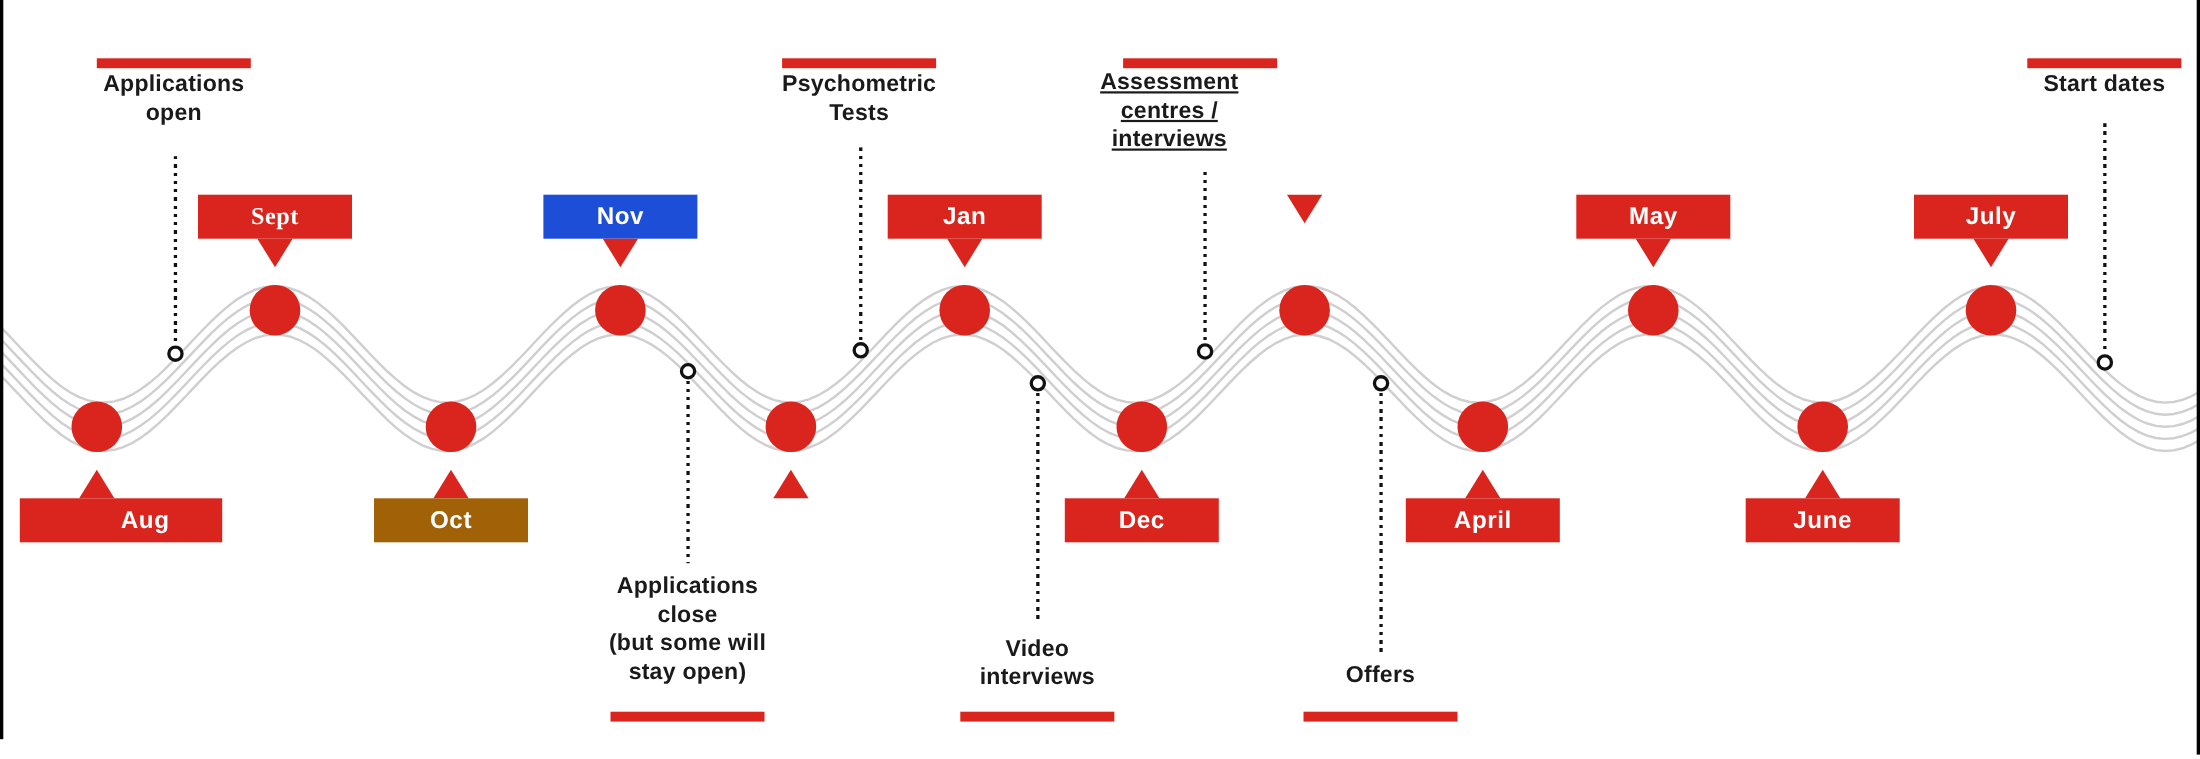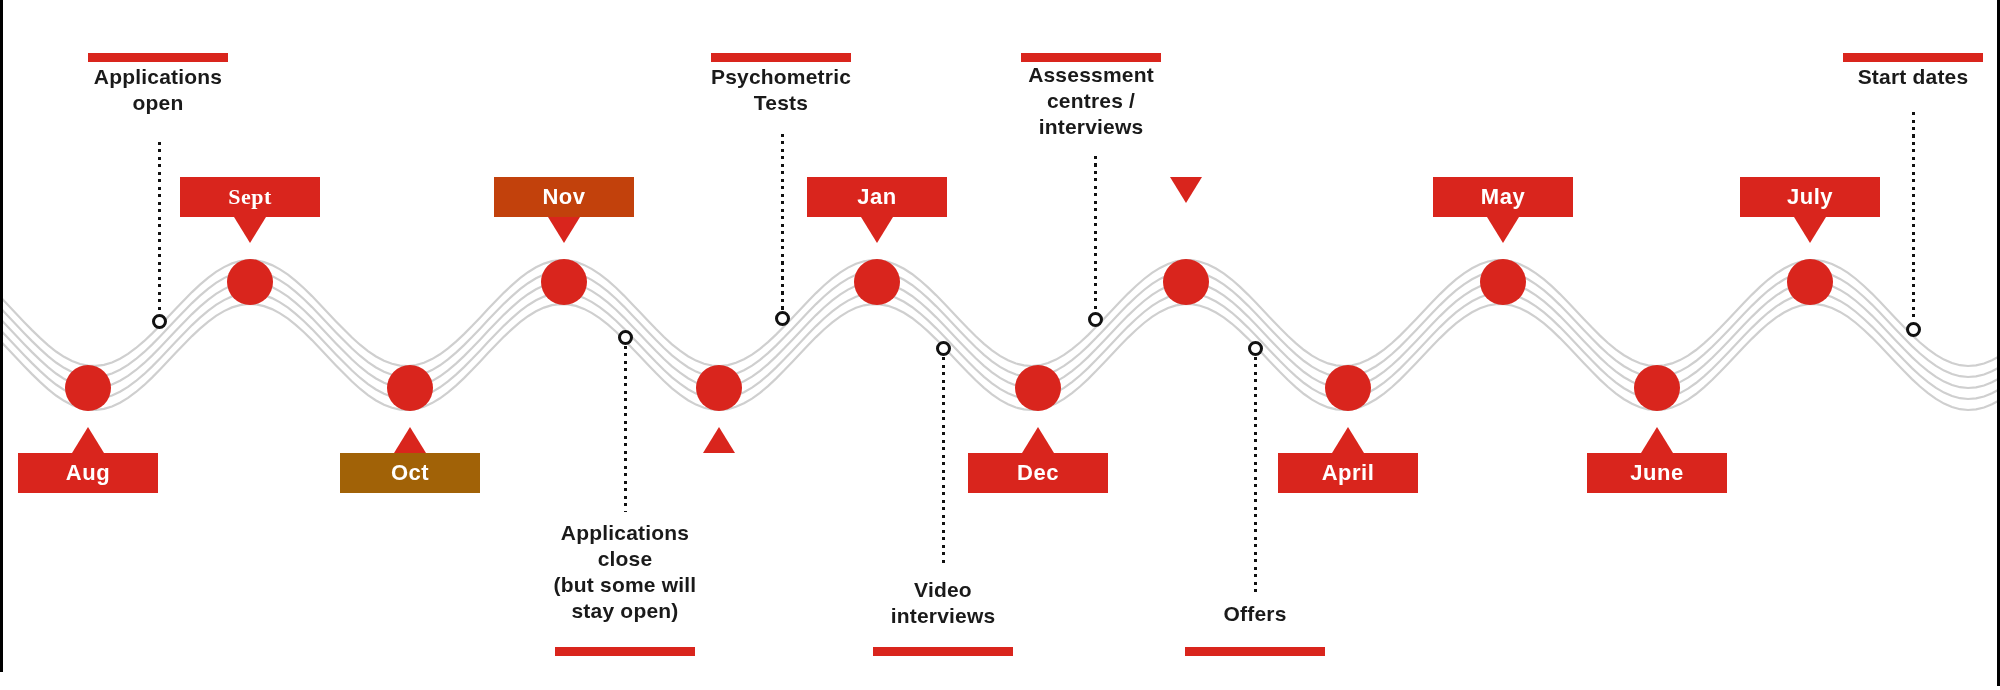--- a/index.html
+++ b/index.html
@@ -58,21 +58,21 @@
       <path d="M0.0 329.6L8.0 337.9L16.0 346.4L24.0 354.9L32.0 363.1L40.0 370.9L48.0 378.1L56.0 384.5L64.0 389.8L72.0 394.0L80.0 397.0L88.0 398.6L96.0 398.9L104.0 397.9L112.0 395.5L120.0 391.8L128.0 386.9L136.0 381.0L144.0 374.2L152.0 366.6L160.0 358.5L168.0 350.1L176.0 341.6L184.0 333.2L192.0 325.1L200.0 317.6L208.0 310.8L216.0 304.9L224.0 300.1L232.0 296.4L240.0 294.1L248.0 293.0L256.0 293.4L264.0 295.1L272.0 298.1L280.0 302.4L288.0 307.7L296.0 314.1L304.0 321.3L312.0 329.1L320.0 337.4L328.0 345.9L336.0 354.4L344.0 362.6L352.0 370.5L360.0 377.7L368.0 384.1L376.0 389.5L384.0 393.8L392.0 396.8L400.0 398.6L408.0 399.0L416.0 398.0L424.0 395.7L432.0 392.1L440.0 387.3L448.0 381.4L456.0 374.6L464.0 367.1L472.0 359.1L480.0 350.7L488.0 342.1L496.0 333.7L504.0 325.6L512.0 318.1L520.0 311.2L528.0 305.2L536.0 300.3L544.0 296.6L552.0 294.2L560.0 293.1L568.0 293.3L576.0 294.9L584.0 297.9L592.0 302.1L600.0 307.4L608.0 313.7L616.0 320.8L624.0 328.6L632.0 336.9L640.0 345.3L648.0 353.8L656.0 362.1L664.0 370.0L672.0 377.3L680.0 383.7L688.0 389.2L696.0 393.6L704.0 396.7L712.0 398.5L720.0 399.0L728.0 398.1L736.0 395.8L744.0 392.3L752.0 387.6L760.0 381.8L768.0 375.1L776.0 367.6L784.0 359.6L792.0 351.2L800.0 342.7L808.0 334.2L816.0 326.1L824.0 318.5L832.0 311.6L840.0 305.6L848.0 300.6L856.0 296.8L864.0 294.3L872.0 293.1L880.0 293.3L888.0 294.8L896.0 297.7L904.0 301.8L912.0 307.0L920.0 313.3L928.0 320.4L936.0 328.1L944.0 336.3L952.0 344.8L960.0 353.3L968.0 361.6L976.0 369.5L984.0 376.8L992.0 383.3L1000.0 388.9L1008.0 393.3L1016.0 396.5L1024.0 398.4L1032.0 399.0L1040.0 398.2L1048.0 396.0L1056.0 392.6L1064.0 387.9L1072.0 382.2L1080.0 375.5L1088.0 368.1L1096.0 360.1L1104.0 351.7L1112.0 343.2L1120.0 334.8L1128.0 326.6L1136.0 319.0L1144.0 312.0L1152.0 305.9L1160.0 300.9L1168.0 297.0L1176.0 294.4L1184.0 293.1L1192.0 293.2L1200.0 294.7L1208.0 297.4L1216.0 301.5L1224.0 306.6L1232.0 312.8L1240.0 319.9L1248.0 327.6L1256.0 335.8L1264.0 344.3L1272.0 352.8L1280.0 361.1L1288.0 369.0L1296.0 376.4L1304.0 383.0L1312.0 388.6L1320.0 393.1L1328.0 396.4L1336.0 398.4L1344.0 399.0L1352.0 398.3L1360.0 396.2L1368.0 392.8L1376.0 388.2L1384.0 382.6L1392.0 376.0L1400.0 368.6L1408.0 360.6L1416.0 352.2L1424.0 343.7L1432.0 335.3L1440.0 327.1L1448.0 319.4L1456.0 312.4L1464.0 306.3L1472.0 301.2L1480.0 297.2L1488.0 294.5L1496.0 293.2L1504.0 293.2L1512.0 294.5L1520.0 297.2L1528.0 301.2L1536.0 306.3L1544.0 312.4L1552.0 319.4L1560.0 327.1L1568.0 335.3L1576.0 343.7L1584.0 352.2L1592.0 360.6L1600.0 368.6L1608.0 376.0L1616.0 382.6L1624.0 388.2L1632.0 392.8L1640.0 396.2L1648.0 398.3L1656.0 399.0L1664.0 398.4L1672.0 396.4L1680.0 393.1L1688.0 388.6L1696.0 383.0L1704.0 376.4L1712.0 369.0L1720.0 361.1L1728.0 352.8L1736.0 344.3L1744.0 335.8L1752.0 327.6L1760.0 319.9L1768.0 312.8L1776.0 306.6L1784.0 301.5L1792.0 297.4L1800.0 294.7L1808.0 293.2L1816.0 293.1L1824.0 294.4L1832.0 297.0L1840.0 300.9L1848.0 305.9L1856.0 312.0L1864.0 319.0L1872.0 326.6L1880.0 334.8L1888.0 343.2L1896.0 351.7L1904.0 360.1L1912.0 368.1L1920.0 375.5L1928.0 382.2L1936.0 387.9L1944.0 392.6L1952.0 396.0L1960.0 398.2L1968.0 399.0L1976.0 398.4L1984.0 396.5L1992.0 393.3L2000.0 388.9" fill="none" stroke="#cfcfcf" stroke-width="2.2"></path>
       <path d="M0.0 340.6L8.0 348.9L16.0 357.4L24.0 365.9L32.0 374.1L40.0 381.9L48.0 389.1L56.0 395.5L64.0 400.8L72.0 405.0L80.0 408.0L88.0 409.6L96.0 409.9L104.0 408.9L112.0 406.5L120.0 402.8L128.0 397.9L136.0 392.0L144.0 385.2L152.0 377.6L160.0 369.5L168.0 361.1L176.0 352.6L184.0 344.2L192.0 336.1L200.0 328.6L208.0 321.8L216.0 315.9L224.0 311.1L232.0 307.4L240.0 305.1L248.0 304.0L256.0 304.4L264.0 306.1L272.0 309.1L280.0 313.4L288.0 318.7L296.0 325.1L304.0 332.3L312.0 340.1L320.0 348.4L328.0 356.9L336.0 365.4L344.0 373.6L352.0 381.5L360.0 388.7L368.0 395.1L376.0 400.5L384.0 404.8L392.0 407.8L400.0 409.6L408.0 410.0L416.0 409.0L424.0 406.7L432.0 403.1L440.0 398.3L448.0 392.4L456.0 385.6L464.0 378.1L472.0 370.1L480.0 361.7L488.0 353.1L496.0 344.7L504.0 336.6L512.0 329.1L520.0 322.2L528.0 316.2L536.0 311.3L544.0 307.6L552.0 305.2L560.0 304.1L568.0 304.3L576.0 305.9L584.0 308.9L592.0 313.1L600.0 318.4L608.0 324.7L616.0 331.8L624.0 339.6L632.0 347.9L640.0 356.3L648.0 364.8L656.0 373.1L664.0 381.0L672.0 388.3L680.0 394.7L688.0 400.2L696.0 404.6L704.0 407.7L712.0 409.5L720.0 410.0L728.0 409.1L736.0 406.8L744.0 403.3L752.0 398.6L760.0 392.8L768.0 386.1L776.0 378.6L784.0 370.6L792.0 362.2L800.0 353.7L808.0 345.2L816.0 337.1L824.0 329.5L832.0 322.6L840.0 316.6L848.0 311.6L856.0 307.8L864.0 305.3L872.0 304.1L880.0 304.3L888.0 305.8L896.0 308.7L904.0 312.8L912.0 318.0L920.0 324.3L928.0 331.4L936.0 339.1L944.0 347.3L952.0 355.8L960.0 364.3L968.0 372.6L976.0 380.5L984.0 387.8L992.0 394.3L1000.0 399.9L1008.0 404.3L1016.0 407.5L1024.0 409.4L1032.0 410.0L1040.0 409.2L1048.0 407.0L1056.0 403.6L1064.0 398.9L1072.0 393.2L1080.0 386.5L1088.0 379.1L1096.0 371.1L1104.0 362.7L1112.0 354.2L1120.0 345.8L1128.0 337.6L1136.0 330.0L1144.0 323.0L1152.0 316.9L1160.0 311.9L1168.0 308.0L1176.0 305.4L1184.0 304.1L1192.0 304.2L1200.0 305.7L1208.0 308.4L1216.0 312.5L1224.0 317.6L1232.0 323.8L1240.0 330.9L1248.0 338.6L1256.0 346.8L1264.0 355.3L1272.0 363.8L1280.0 372.1L1288.0 380.0L1296.0 387.4L1304.0 394.0L1312.0 399.6L1320.0 404.1L1328.0 407.4L1336.0 409.4L1344.0 410.0L1352.0 409.3L1360.0 407.2L1368.0 403.8L1376.0 399.2L1384.0 393.6L1392.0 387.0L1400.0 379.6L1408.0 371.6L1416.0 363.2L1424.0 354.7L1432.0 346.3L1440.0 338.1L1448.0 330.4L1456.0 323.4L1464.0 317.3L1472.0 312.2L1480.0 308.2L1488.0 305.5L1496.0 304.2L1504.0 304.2L1512.0 305.5L1520.0 308.2L1528.0 312.2L1536.0 317.3L1544.0 323.4L1552.0 330.4L1560.0 338.1L1568.0 346.3L1576.0 354.7L1584.0 363.2L1592.0 371.6L1600.0 379.6L1608.0 387.0L1616.0 393.6L1624.0 399.2L1632.0 403.8L1640.0 407.2L1648.0 409.3L1656.0 410.0L1664.0 409.4L1672.0 407.4L1680.0 404.1L1688.0 399.6L1696.0 394.0L1704.0 387.4L1712.0 380.0L1720.0 372.1L1728.0 363.8L1736.0 355.3L1744.0 346.8L1752.0 338.6L1760.0 330.9L1768.0 323.8L1776.0 317.6L1784.0 312.5L1792.0 308.4L1800.0 305.7L1808.0 304.2L1816.0 304.1L1824.0 305.4L1832.0 308.0L1840.0 311.9L1848.0 316.9L1856.0 323.0L1864.0 330.0L1872.0 337.6L1880.0 345.8L1888.0 354.2L1896.0 362.7L1904.0 371.1L1912.0 379.1L1920.0 386.5L1928.0 393.2L1936.0 398.9L1944.0 403.6L1952.0 407.0L1960.0 409.2L1968.0 410.0L1976.0 409.4L1984.0 407.5L1992.0 404.3L2000.0 399.9" fill="none" stroke="#cfcfcf" stroke-width="2.2"></path>
     </svg>
   <div class="edge" id="edge-left"></div>
   <div class="edge" id="edge-right"></div>
   <div id="months">
   <div>
     <div class="marker" style="left: 65px; top: 365px; background: rgb(217, 37, 29);"></div>
     <div class="month-tag" style="position: absolute; left: 18px; top: 427px;">
       <div class="pointer up" style="display: block;"></div>
-      <div class="month-box" style="background: rgb(217, 37, 29);">Aug</div>
+      <div class="month-box" style="background: rgb(217, 37, 29); padding-left: 44px;">Aug</div>
 
     </div>
   </div>
 
   <div>
     <div class="marker" style="left: 227px; top: 259px; background: rgb(217, 37, 29);"></div>
     <div class="month-tag" style="position: absolute; left: 180px; top: 177px;">
 
       <div class="month-box" style="background: rgb(217, 37, 29); font-family: Liberation Serif, serif;">Sept</div>
       <div class="pointer down" style="display: block;"></div>
@@ -85,21 +85,21 @@
       <div class="pointer up" style="display: block;"></div>
       <div class="month-box" style="background: #a16207;">Oct</div>
 
     </div>
   </div>
 
   <div>
     <div class="marker" style="left: 541px; top: 259px; background: rgb(217, 37, 29);"></div>
     <div class="month-tag" style="position: absolute; left: 494px; top: 177px;">
 
-      <div class="month-box" style="background: #c2410c;">Nov</div>
+      <div class="month-box" style="background: #1d4ed8;">Nov</div>
       <div class="pointer down" style="display: block;"></div>
     </div>
   </div>
 
   <div>
     <div class="marker" style="left: 696px; top: 365px; background: rgb(217, 37, 29);"></div>
     <div class="month-tag" style="position: absolute; left: 649px; top: 427px;">
       <div class="pointer up" style="display: block;"></div>
 
     </div>
@@ -179,21 +179,21 @@
   <div>
     <div class="annot-bar" style="left: 711px; top: 53px; background: rgb(217, 37, 29);"></div>
     <div class="annot-text" style="left: 781px; top: 64px;">Psychometric
 Tests</div>
     <div class="dotline" style="left: 780.5px; top: 134px; height: 176px;"></div>
     <div class="endpoint" style="left: 774.5px; top: 310.5px;"></div>
   </div>
 
   <div>
     <div class="annot-bar" style="left: 1021px; top: 53px; background: rgb(217, 37, 29);"></div>
-    <div class="annot-text" style="left: 1091px; top: 62px;">Assessment
+    <div class="annot-text" style="left: 1063px; top: 62px; text-decoration: underline;">Assessment
 centres /
 interviews</div>
     <div class="dotline" style="left: 1093.5px; top: 156px; height: 155px;"></div>
     <div class="endpoint" style="left: 1087.5px; top: 311.5px;"></div>
   </div>
 
   <div>
     <div class="annot-bar" style="left: 1843px; top: 53px; background: rgb(217, 37, 29);"></div>
     <div class="annot-text" style="left: 1913px; top: 64px;">Start dates</div>
     <div class="dotline" style="left: 1911.5px; top: 112px; height: 209px;"></div>

